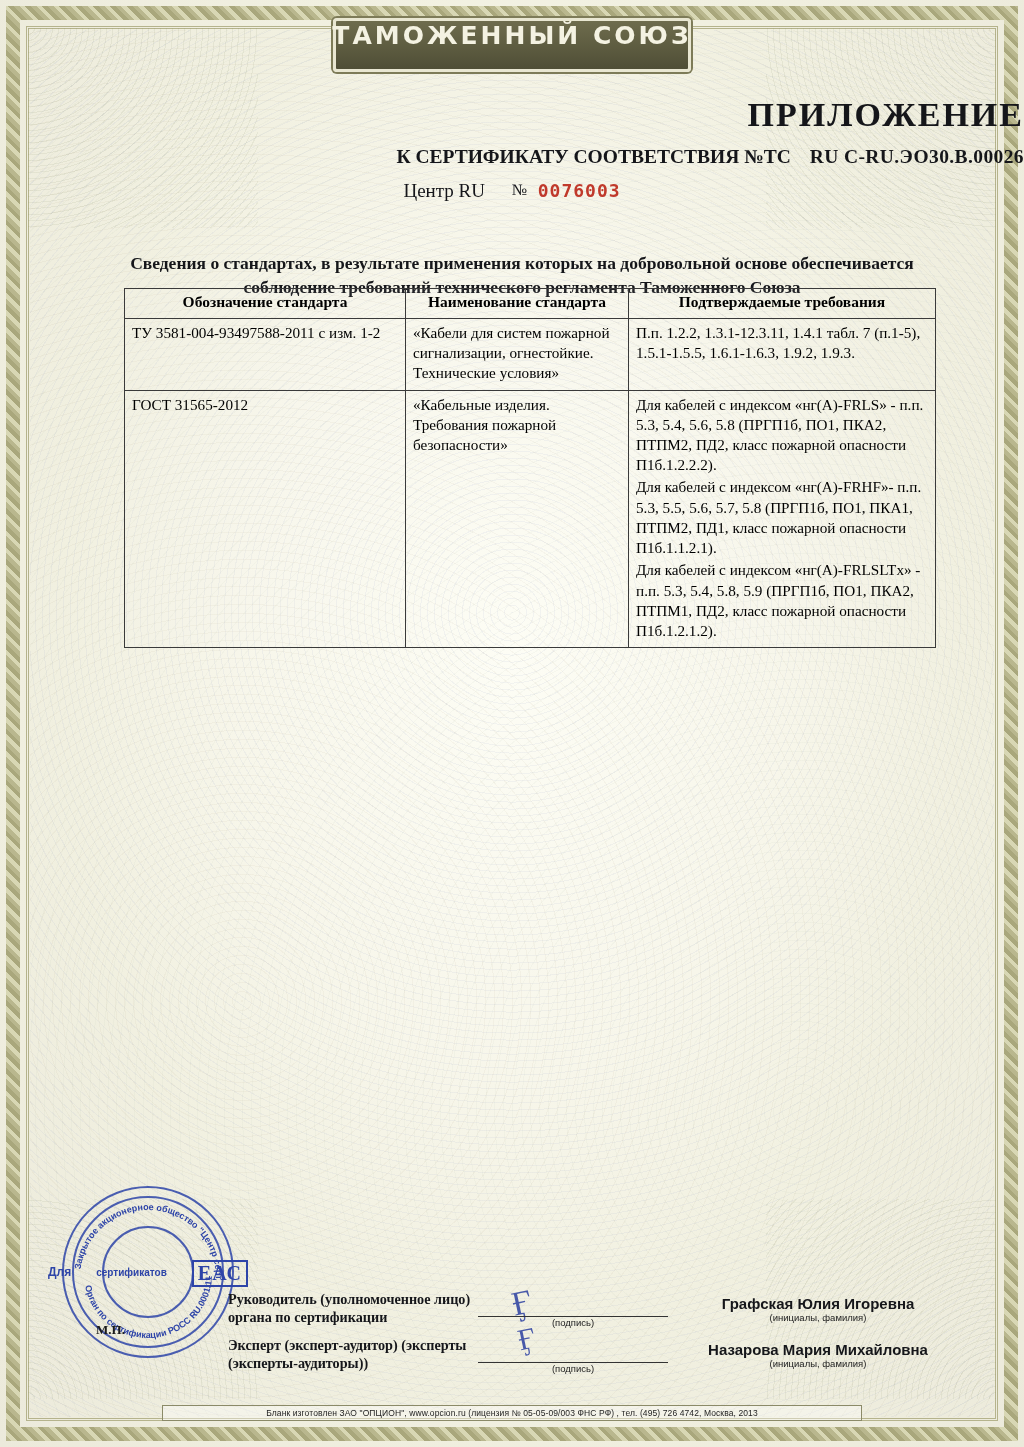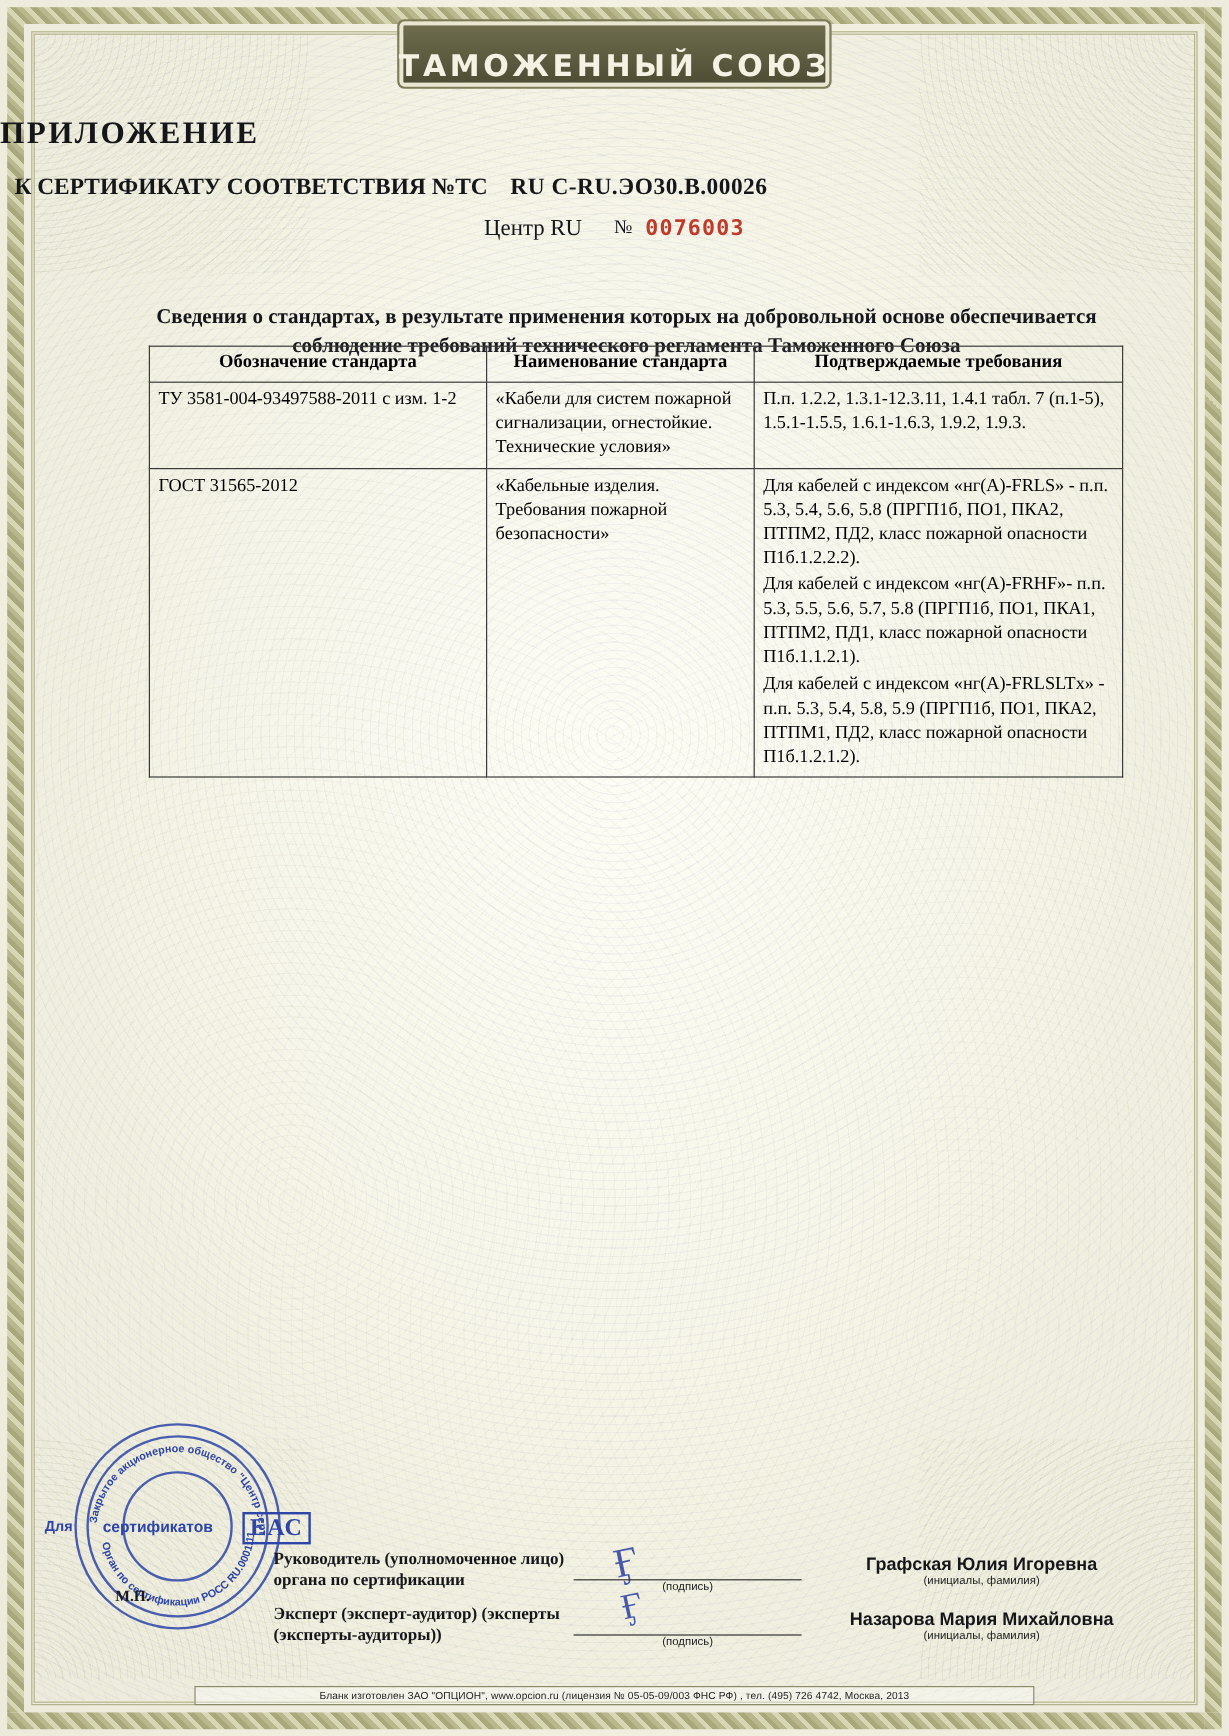--- a/index.html
+++ b/index.html
@@ -44,39 +44,39 @@
 
   
   .banner{
     position:absolute;left:50%;transform:translateX(-50%);
     top:18px;
     width:352px;height:48px;
     background:linear-gradient(#6e6c4d,#4f4e36);
     border:3px solid #e9e7d2;
     border-radius:4px;
     box-shadow:0 0 0 2px #7d7b58;
-    display:flex;align-items:flex-end;justify-content:center;
+    display:flex;align-items:flex-start;justify-content:center;
   }
   .banner-text{
     color:#f4f2e2;
     font-family:"DejaVu Sans", sans-serif;
     font-weight:bold;
     font-size:25px;
     letter-spacing:3px;
     white-space:nowrap;
   }
 
   
   .content{position:absolute;left:0;right:0;top:0;bottom:0;}
   .doc-title{
-    position:absolute;top:96px;left:0;right:0;text-align:left;
-    font-size:26px;font-weight:bold;letter-spacing:2px;color:#15161a;
+    position:absolute;top:96px;left:0;right:0;text-align:right;
+    font-size:34px;font-weight:bold;letter-spacing:2px;color:#15161a;
   }
   .cert-line{
-    position:absolute;top:146px;left:0;right:0;text-align:left;
+    position:absolute;top:146px;left:0;right:0;text-align:right;
     font-size:19.5px;font-weight:bold;color:#15161a;padding-left:12px;
   }
   .cert-line .num{margin-left:14px;letter-spacing:.4px;}
   .series-line{
     position:absolute;top:180px;left:0;right:0;text-align:center;
     font-size:19px;color:#15161a;
   }
   .series-line .serie-label{font-weight:normal;}
   .series-line .no{margin-left:22px;font-size:16px;vertical-align:2px;}
   .series-line .serial{
@@ -118,21 +118,21 @@
     position:absolute;border-radius:50%;border:2px solid #2d44a8;opacity:.85;
   }
   .ring1{inset:4px;}
   .ring2{inset:14px;border-width:1px;}
   .ring3{inset:44px;border-width:1px;}
   .stamp .center{
     position:absolute;inset:48px;display:flex;flex-direction:row;
     align-items:center;justify-content:center;color:#2d44a8;gap:25px;
   }
   .stamp .center .l1{font-size:12px;font-weight:bold;font-family:"Liberation Sans",sans-serif;}
-  .stamp .center .l2{font-size:13px;font-weight:bold;font-family:"Liberation Sans",sans-serif;}
+  .stamp .center .l2{font-size:10px;font-weight:bold;font-family:"Liberation Sans",sans-serif;}
   .stamp .center .l3{font-size:20px;font-weight:bold;letter-spacing:1px;border:2px solid #2d44a8;padding:0 4px;margin-top:2px;text-align:right;}
   .stamp-arc{
     position:absolute;inset:0;
   }
   .mp{
     position:absolute;left:96px;top:1322px;font-size:13px;font-weight:bold;color:#1b1b1b;
   }
 
   
   .sigblock{position:absolute;left:228px;top:1290px;width:740px;}

